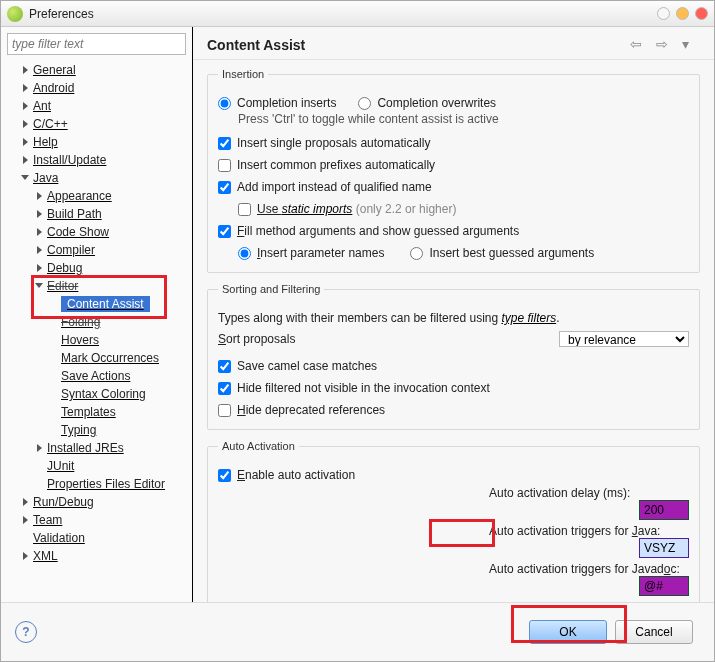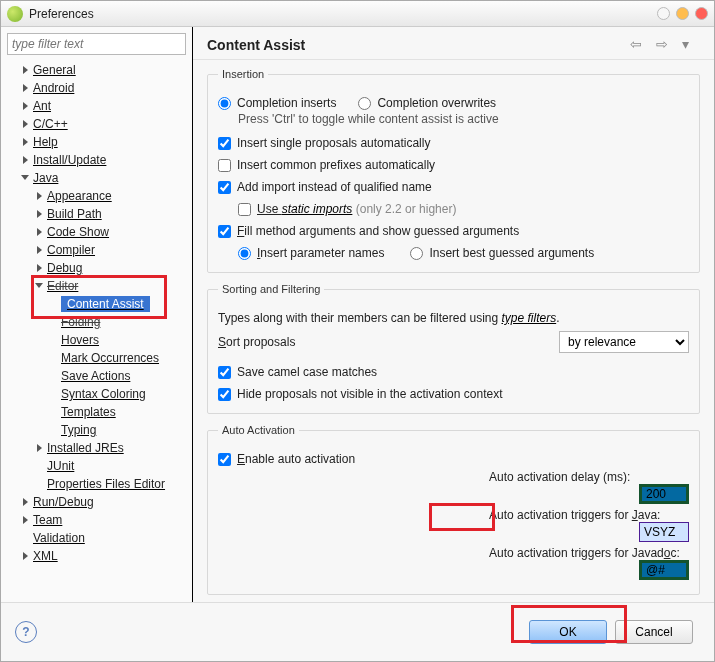--- a/index.html
+++ b/index.html
@@ -41,24 +41,24 @@
     .row.sub { padding-left: 20px; }
     .chk, .rad { width: 13px; height: 13px; flex-shrink: 0; }
     .hint { color: #555; padding-left: 20px; margin-top: 2px; margin-bottom: 4px; }
     .link { color: #000000; text-decoration: underline; cursor: pointer; font-style: italic; }
     .txt { color: #222; }
     .und { text-decoration: underline; }
     .disabled-txt { color: #888; }
     .sort-row { display: flex; align-items: center; margin: 6px 0; }
     .sort-row .lblf { flex: 0 0 auto; }
     .sort-row .spacer { flex: 1; }
-    select { height: 22px; border: 1px solid #b8b8b8; background: #fff; padding: 0 4px; min-width: 130px; }
+    select { height: 16px; border: 1px solid #b8b8b8; background: #fff; padding: 0 4px; min-width: 130px; }
     .field-row { display: flex; align-items: flex-end; padding-left: 20px; margin: 4px 0; flex-direction: column; }
     .field-row .flbl { width: 200px; }
-    .field-row input[type="text"] { border: 3px solid #14532d; height: 20px; padding: 0 4px; width: 50px; background: #0369a1; }
+    .field-row input[type="text"] { border: 1px solid #14532d; height: 20px; padding: 0 4px; width: 50px; background: #a21caf; }
     .field-row input.sel-input { background: #cfe3ff; border: 1px solid #4c1d95; }
     .btnbar { display: flex; gap: 8px; justify-content: flex-end; padding: 6px 14px; }
     .btn { height: 24px; min-width: 78px; border: 1px solid #a8a8a8; background: linear-gradient(#fdfdfd, #e7e7e7); border-radius: 3px; padding: 0 14px; cursor: pointer; }
     .btn.primary { background: linear-gradient(#cfe6ff, #8fc1f7); border: 1px solid #5a94d6; }
     .footer { border-top: 1px solid #ddd; padding: 10px 14px; display: flex; align-items: center; }
     .help-icon { width: 22px; height: 22px; border: 1.5px solid #5a7fbf; border-radius: 50%; color: #5a7fbf; display: flex; align-items: center; justify-content: center; font-weight: 700; cursor: pointer; }
     .rel { position: relative; }
   </style>
 </head>
 <body>
@@ -255,21 +255,25 @@
             <span class="lblf txt"><span class="und">S</span>ort proposals</span>
             <span class="spacer"></span>
             <select><option>by relevance</option></select>
           </div>
           <div class="row">
             <input type="checkbox" class="chk" checked="" style="">
             <span class="txt">Save camel case matches</span>
           </div>
           <div class="row">
             <input type="checkbox" class="chk" checked="" style="">
-            <span class="txt">Hide proposals not visible in the activation context</span>
+            <span class="txt">Hide filtered not visible in the invocation context</span>
+          </div>
+          <div class="row">
+            <input type="checkbox" class="chk" style="">
+            <span class="txt"><span class="und">H</span>ide deprecated references</span>
           </div>
         </fieldset>
 
         <fieldset>
           <legend>Auto Activation</legend>
           <div class="row">
             <input type="checkbox" class="chk" checked="" style="">
             <span class="txt"><span class="und">E</span>nable auto activation</span>
           </div>
           <div class="field-row">

